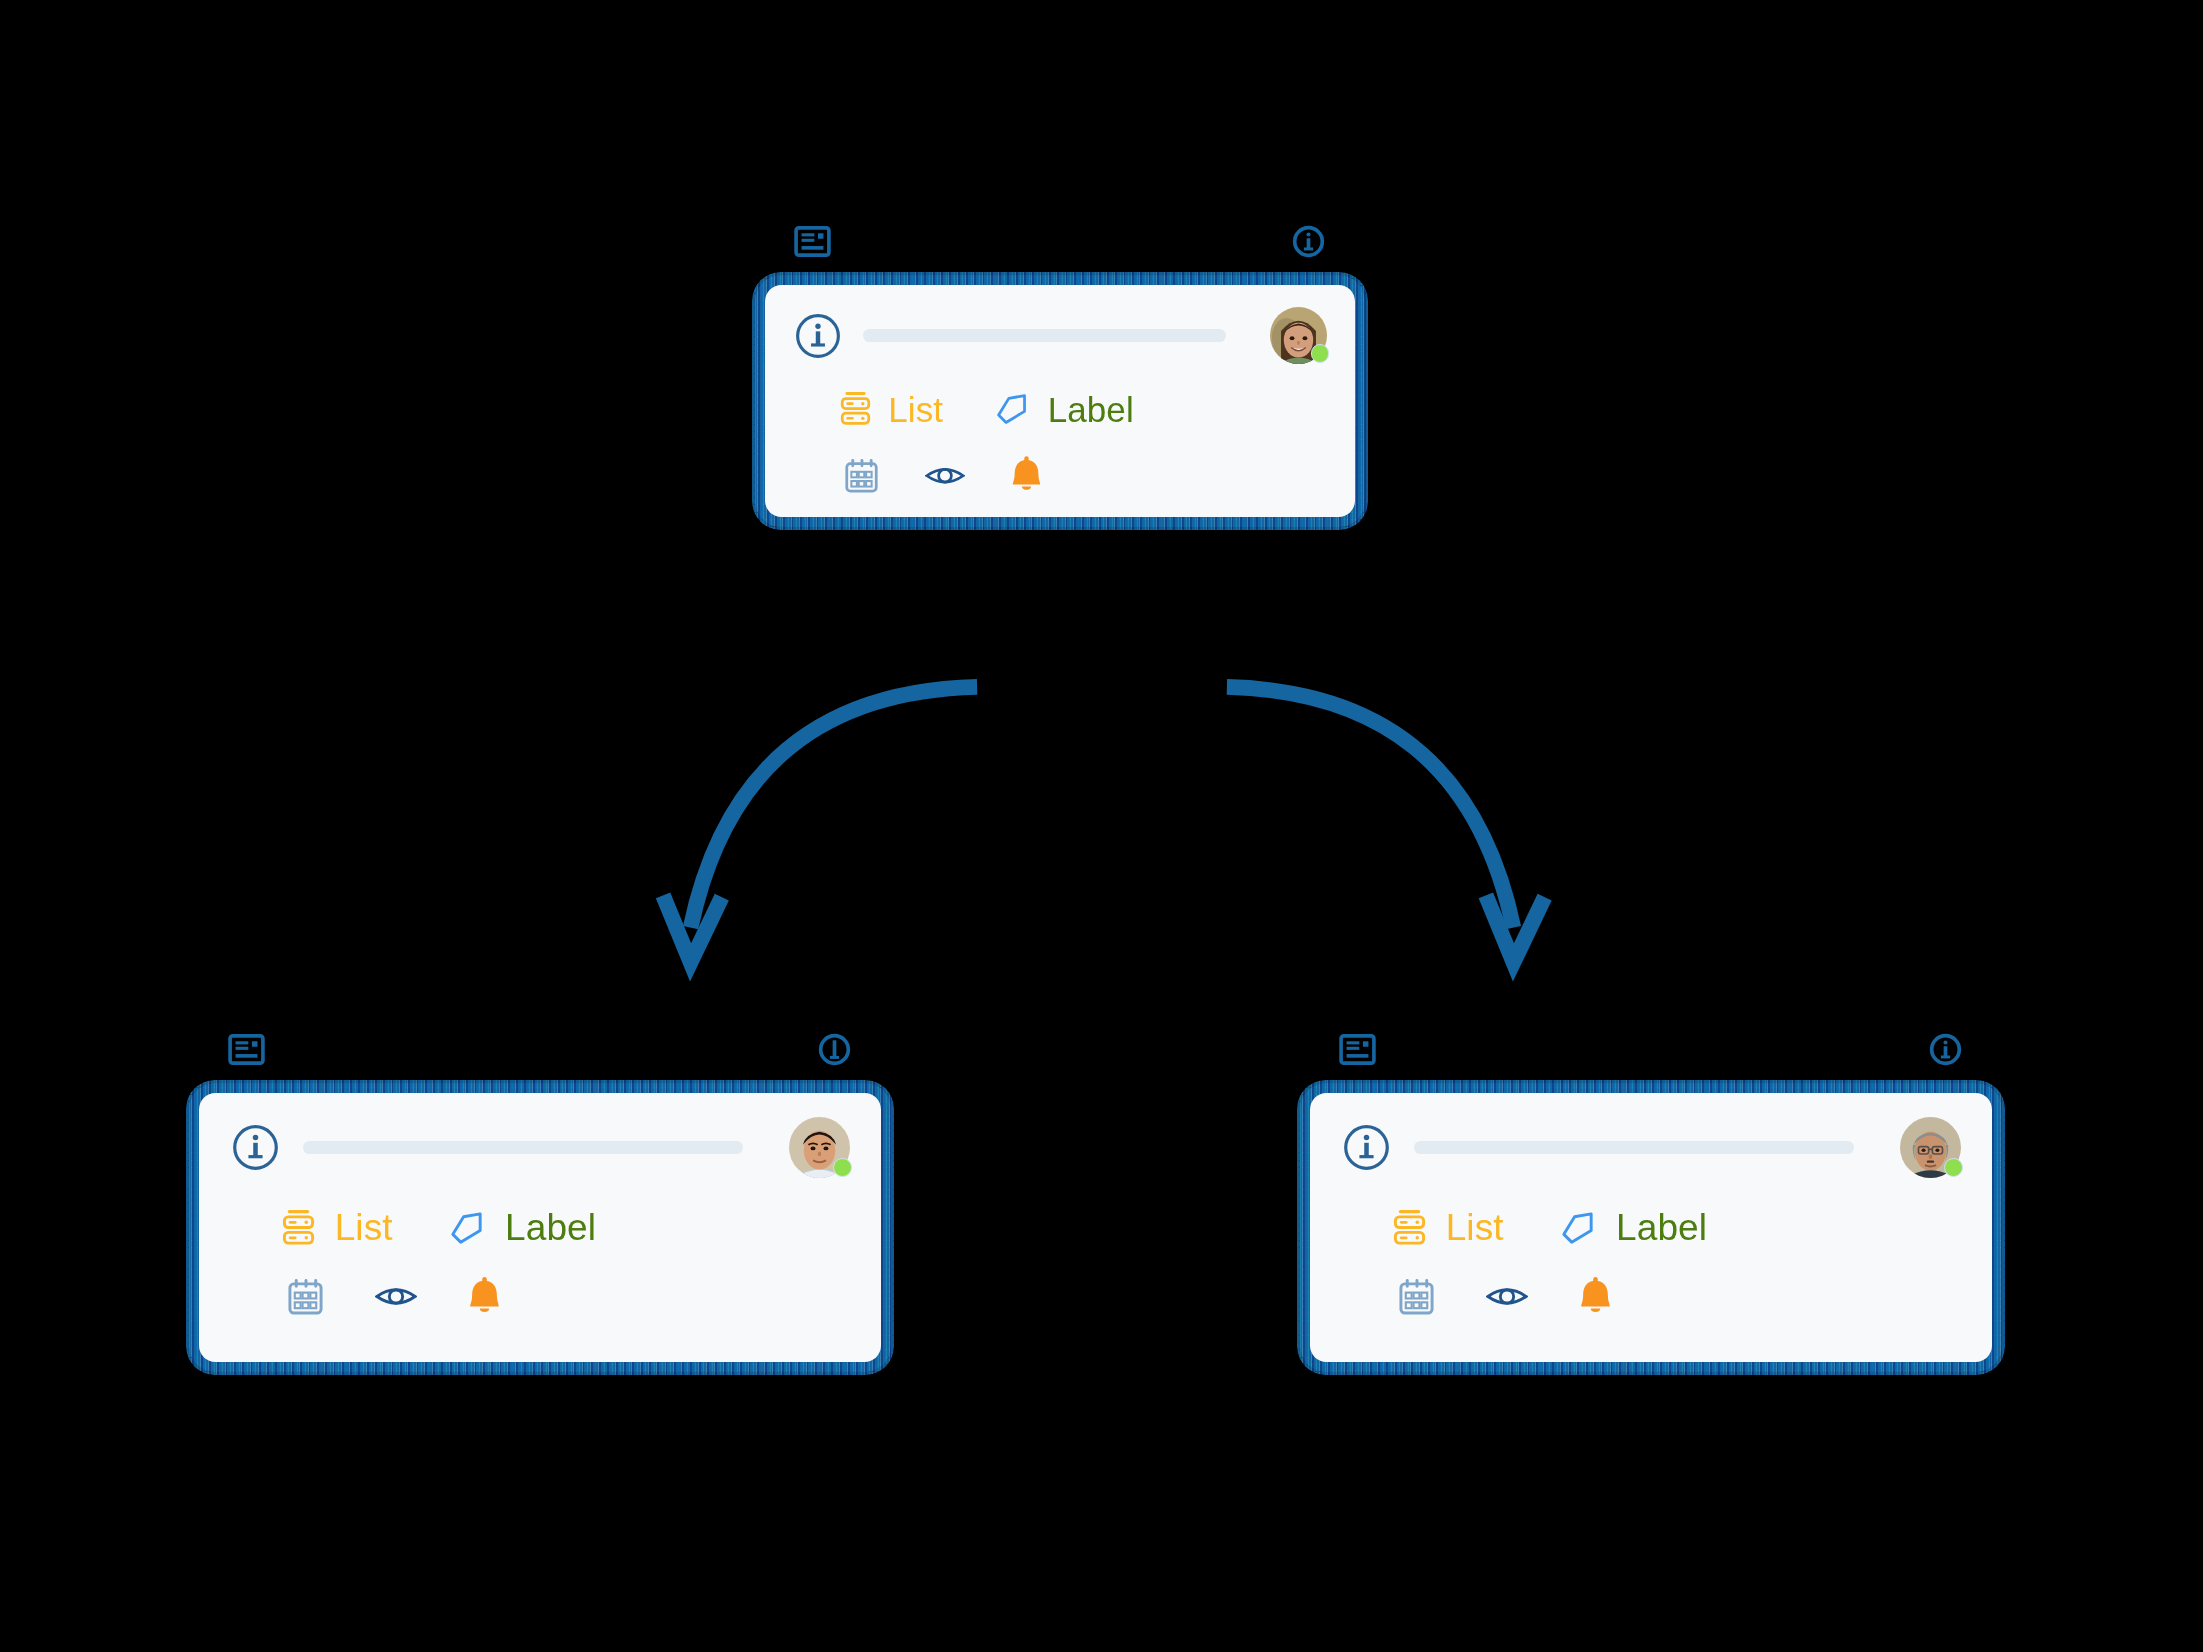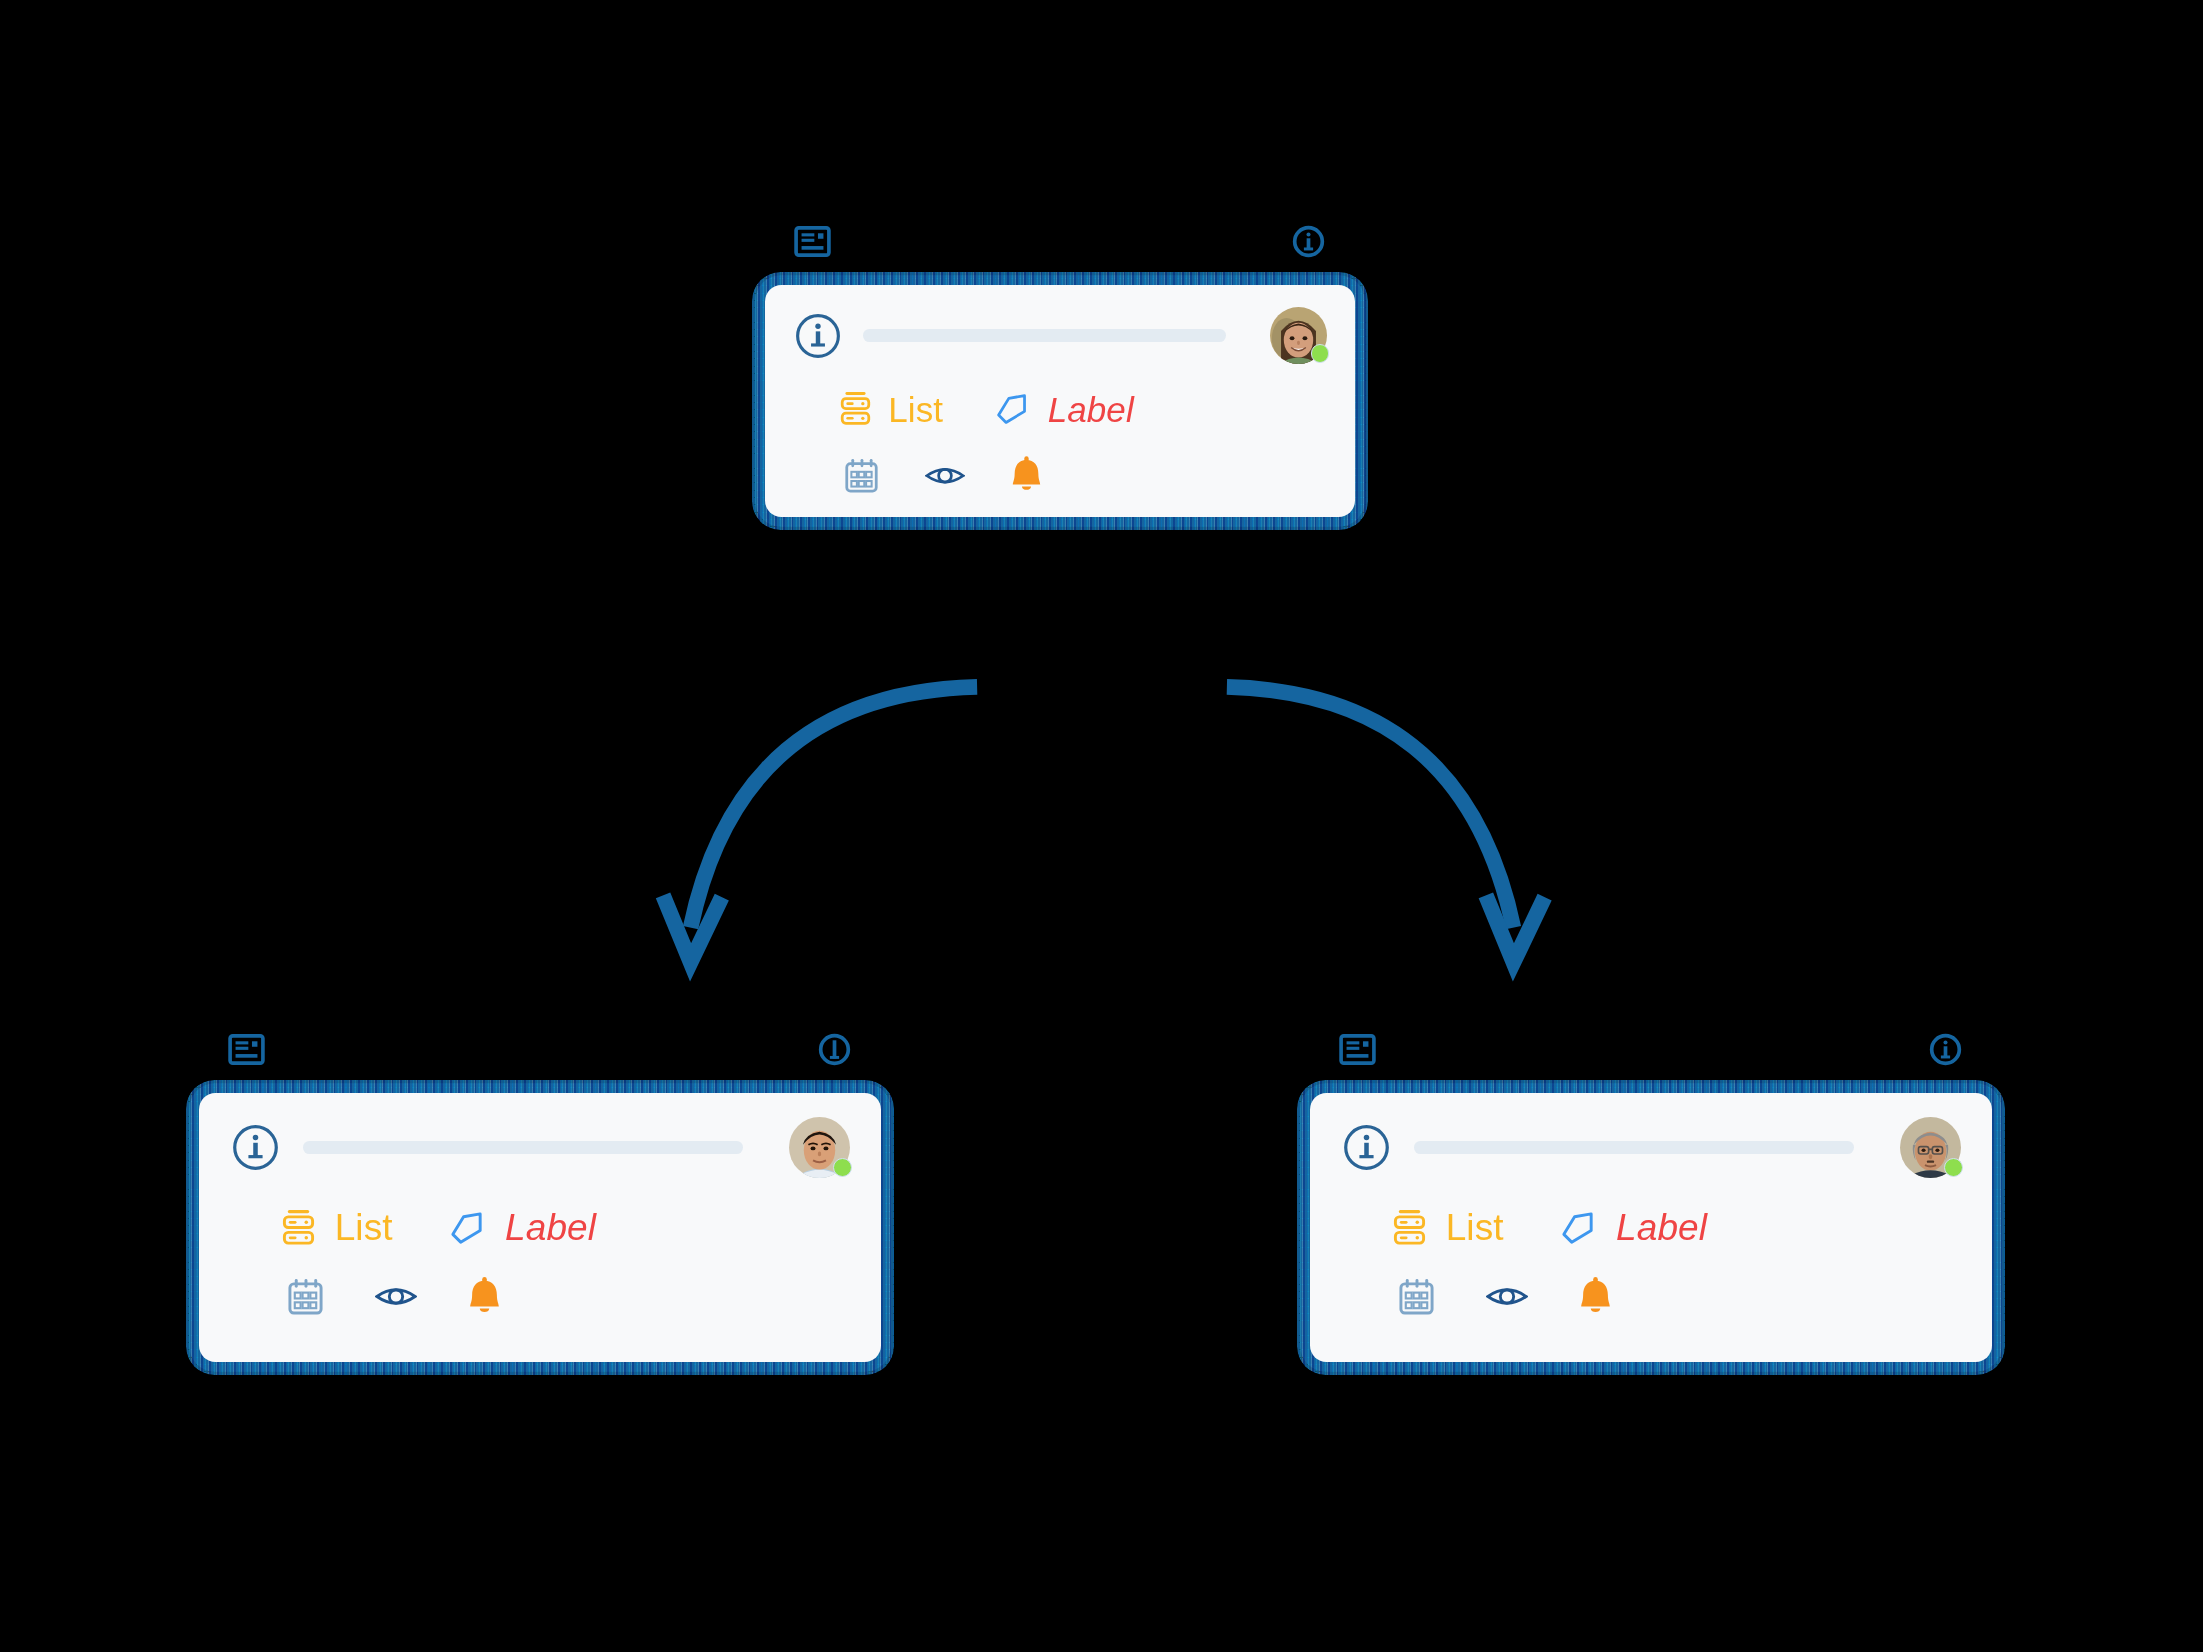--- a/index.html
+++ b/index.html
@@ -127,21 +127,21 @@
   
   .chips-row { display: flex; align-items: center; }
   .chip { display: flex; align-items: center; }
   .chip .chip-icon { line-height: 0; display: block; }
   .chip .chip-label {
     font-weight: 400;
     letter-spacing: 0.1px;
     white-space: nowrap;
   }
   .chip.list  .chip-label { color: #fbb724; }
-  .chip.label .chip-label { color: #ef4444; font-style: italic; }
+  .chip.label .chip-label { color: #4d7c0f; }
 
   
   .icons-row { display: flex; align-items: center; }
   .icons-row .icon-slot { line-height: 0; }
 
   
   .node.big .card { width: 606px; height: 248px; }
   .node.big .card-inner { padding: 24px 27.5px; }
   .node.big .card-top { gap: 20px; height: 53px; }
   .node.big .title-bar { margin-right: 24px; }

